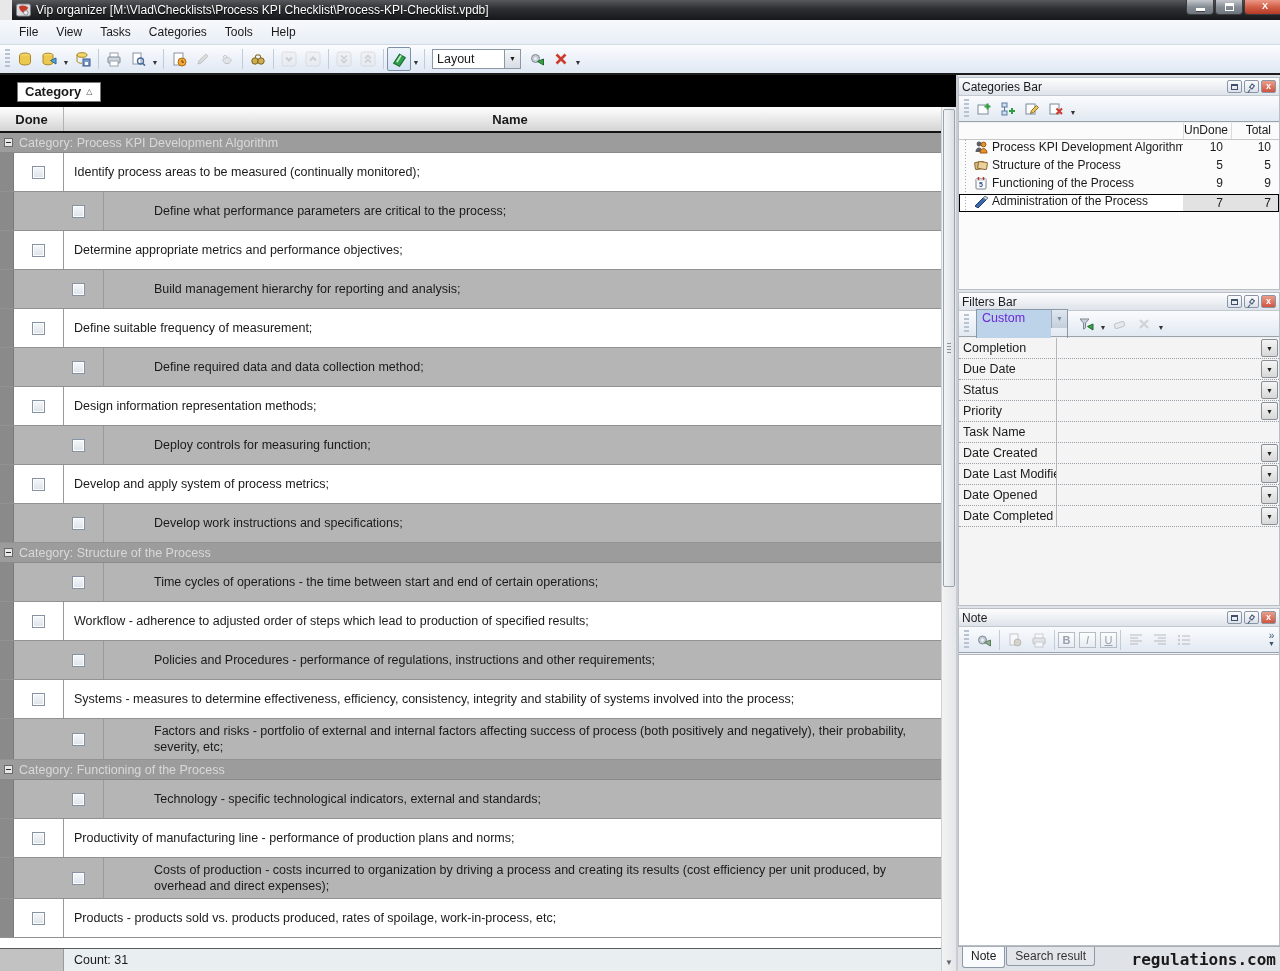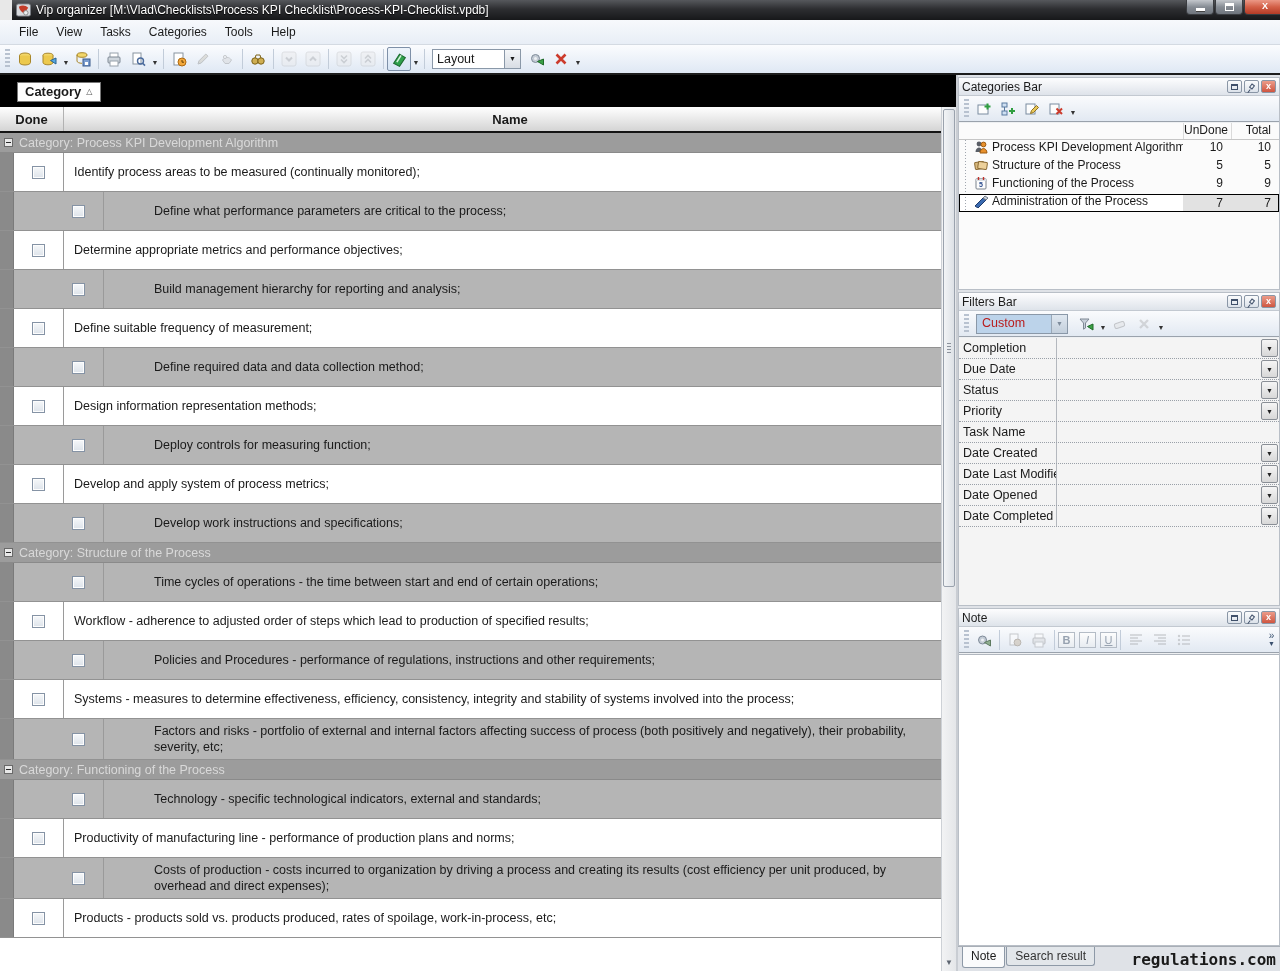--- a/index.html
+++ b/index.html
@@ -116,21 +116,21 @@
   .cat-item .tree { width:14px; height:100%; flex:none;
     background:repeating-linear-gradient(180deg,#a0a6ae 0 1px,transparent 1px 3px) 6px 0/1px 100% no-repeat; }
   .cat-item .ci-icon { width:16px; height:14px; flex:none; margin-right:3px; }
   .cat-item .ci-name { flex:1; white-space:nowrap; overflow:hidden; }
   .cat-item .ci-num { width:48px; text-align:right; padding-right:8px; flex:none; }
   .cat-item.selected { outline:1px solid #000; outline-offset:-1px; background:#fff; }
   .cat-item.selected .ci-num { background:#e2e2e2; height:100%; line-height:18px; }
 
   
   .flt-combo { display:flex; margin-left:4px; border:1px solid #8a98a8; }
-  .flt-combo .fc-text { width:74px; height:18px; background:#bcd3ea; color:#b91c1c; padding:1px 5px; font-size:12.5px; }
+  .flt-combo .fc-text { width:74px; height:28px; background:#bcd3ea; color:#6d28d9; padding:1px 5px; font-size:12.5px; }
   .flt-combo .fc-btn { width:16px; height:18px; background:linear-gradient(180deg,#dfe7f0,#c3cfdc);
     border-left:1px solid #9aa8b8; font-size:7px; color:#7e8c9c; text-align:center; line-height:17px; }
   .flt-rows { position:absolute; left:0; top:45px; right:0; bottom:0; background:#f4f4f4; }
   .flt-row { height:21px; display:flex; align-items:stretch; border-bottom:1px dotted #9aa0a8; }
   .flt-row .fl-label { width:98px; display:flex; align-items:center; padding-left:4px;
     border-right:1px solid #b4b8be; white-space:nowrap; overflow:hidden; }
   .flt-row .fl-value { flex:1; }
   .flt-row .fl-dd { width:17px; margin:1px; border:1px solid #8a8f96; border-radius:2px;
     background:linear-gradient(180deg,#f5f5f5,#d8d8d8); font-size:7px; color:#222;
     display:flex; align-items:center; justify-content:center; }
@@ -457,20 +457,24 @@
             <div class="name-cell">Costs of production - costs incurred to organization by driving a process and creating its results (cost efficiency per unit produced, by overhead and direct expenses);</div>
           </div>
           <div class="task-row">
             <div class="indent-cell"></div>
             <div class="done-cell">
               <div class="checkbox"></div>
             </div>
             <div class="name-cell">Products - products sold vs. products produced, rates of spoilage, work-in-process, etc;</div>
           </div>
         </div>
+      <div class="grid-footer">
+        <div class="f-left"></div>
+        <div class="f-count">Count: 31</div>
+      </div>
       <div class="vscroll">
         <div class="vthumb">
             <span class="vgrip"></span>
           </div>
         <div class="vdown">▼</div>
       </div>
     </div>
     <div class="splitter"></div>
 
     <div class="right-pane">

